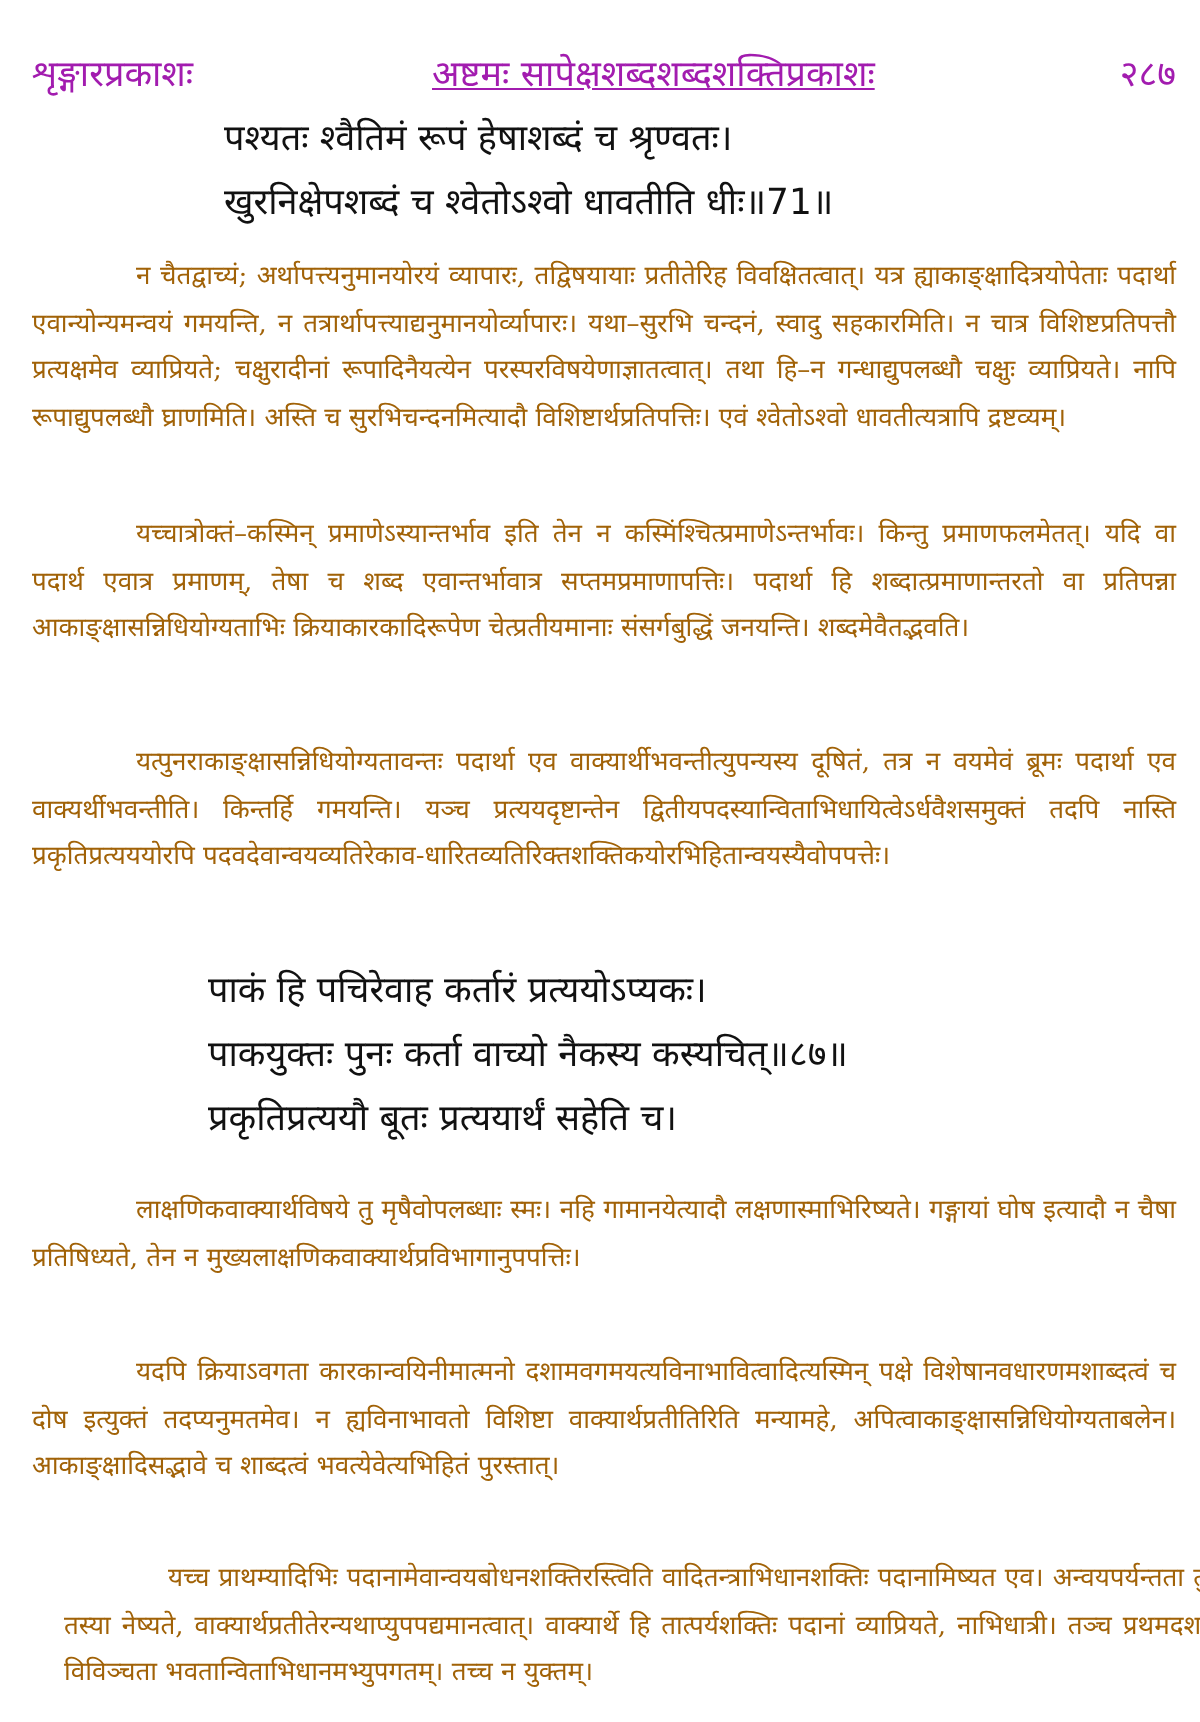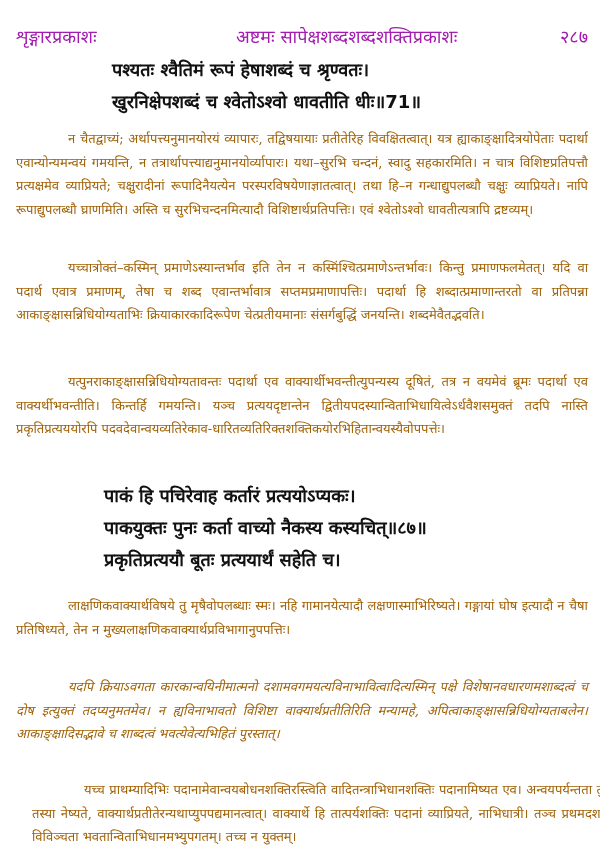--- a/index.html
+++ b/index.html
@@ -6,24 +6,24 @@
   body {
     width: 600px; height: 861px; overflow: hidden; position: relative;
     color: #1a1a1a;
     font-family: "DejaVu Serif", "Liberation Serif", serif;
   }
   .header {
     position: absolute; top: 24px; left: 16px; right: 12px; height: 20px;
     font-size: 18px; color: #a21caf;
   }
   .header .left { position: absolute; left: 0; top: 0; }
-  .header .center { position: absolute; left: 220px; top: 0; }
+  .header .center { position: absolute; left: 200px; top: 0; text-decoration: underline; }
   .header .right { position: absolute; right: 0; top: 0; }
   .verse {
-    position: absolute; font-weight: bold; font-size: 18px; line-height: 32px;
+    position: absolute; font-weight: normal; font-size: 18px; line-height: 32px;
     font-family: "DejaVu Sans", sans-serif; color: #111; white-space: nowrap;
   }
   .para {
     position: absolute; left: 16px; width: 572px;
     font-size: 13px; line-height: 23.5px; text-align: justify;
     text-indent: 52px; color: #a16207;
   }
 </style>
 </head>
 <body>
@@ -49,15 +49,15 @@
   <div>पाकं हि पचिरेवाह कर्तारं प्रत्ययोऽप्यकः।</div>
   <div>पाकयुक्तः पुनः कर्ता वाच्यो नैकस्य कस्यचित्॥८७॥</div>
 </div>
 
 <div class="verse" style="top:544px; left:104px;">
   <div>प्रकृतिप्रत्ययौ बूतः प्रत्ययार्थं सहेति च।</div>
 </div>
 
 <div class="para" style="top:594px;">लाक्षणिकवाक्यार्थविषये तु मृषैवोपलब्धाः स्मः। नहि गामानयेत्यादौ लक्षणास्माभिरिष्यते। गङ्गायां घोष इत्यादौ न चैषा प्रतिषिध्यते, तेन न मुख्यलाक्षणिकवाक्यार्थप्रविभागानुपपत्तिः।</div>
 
-<div class="para" style="top:675px;font-style:italic;">यदपि क्रियाऽवगता कारकान्वयिनीमात्मनो दशामवगमयत्यविनाभावित्वादित्यस्मिन् पक्षे विशेषानवधारणमशाब्दत्वं च दोष इत्युक्तं तदप्यनुमतमेव। न ह्यविनाभावतो विशिष्टा वाक्यार्थप्रतीतिरिति मन्यामहे, अपित्वाकाङ्क्षासन्निधियोग्यताबलेन। आकाङ्क्षादिसद्भावे च शाब्दत्वं भवत्येवेत्यभिहितं पुरस्तात्।</div>
+<div class="para" style="top:675px;">यदपि क्रियाऽवगता कारकान्वयिनीमात्मनो दशामवगमयत्यविनाभावित्वादित्यस्मिन् पक्षे विशेषानवधारणमशाब्दत्वं च दोष इत्युक्तं तदप्यनुमतमेव। न ह्यविनाभावतो विशिष्टा वाक्यार्थप्रतीतिरिति मन्यामहे, अपित्वाकाङ्क्षासन्निधियोग्यताबलेन। आकाङ्क्षादिसद्भावे च शाब्दत्वं भवत्येवेत्यभिहितं पुरस्तात्।</div>
 
 <div class="para" style="top:778px;margin-left:16px;">यच्च प्राथम्यादिभिः पदानामेवान्वयबोधनशक्तिरस्त्विति वादितन्त्राभिधानशक्तिः पदानामिष्यत एव। अन्वयपर्यन्तता तु तस्या नेष्यते, वाक्यार्थप्रतीतेरन्यथाप्युपपद्यमानत्वात्। वाक्यार्थे हि तात्पर्यशक्तिः पदानां व्याप्रियते, नाभिधात्री। तञ्च प्रथमदशां विविञ्चता भवतान्विताभिधानमभ्युपगतम्। तच्च न युक्तम्।</div>
 
 </body></html>

